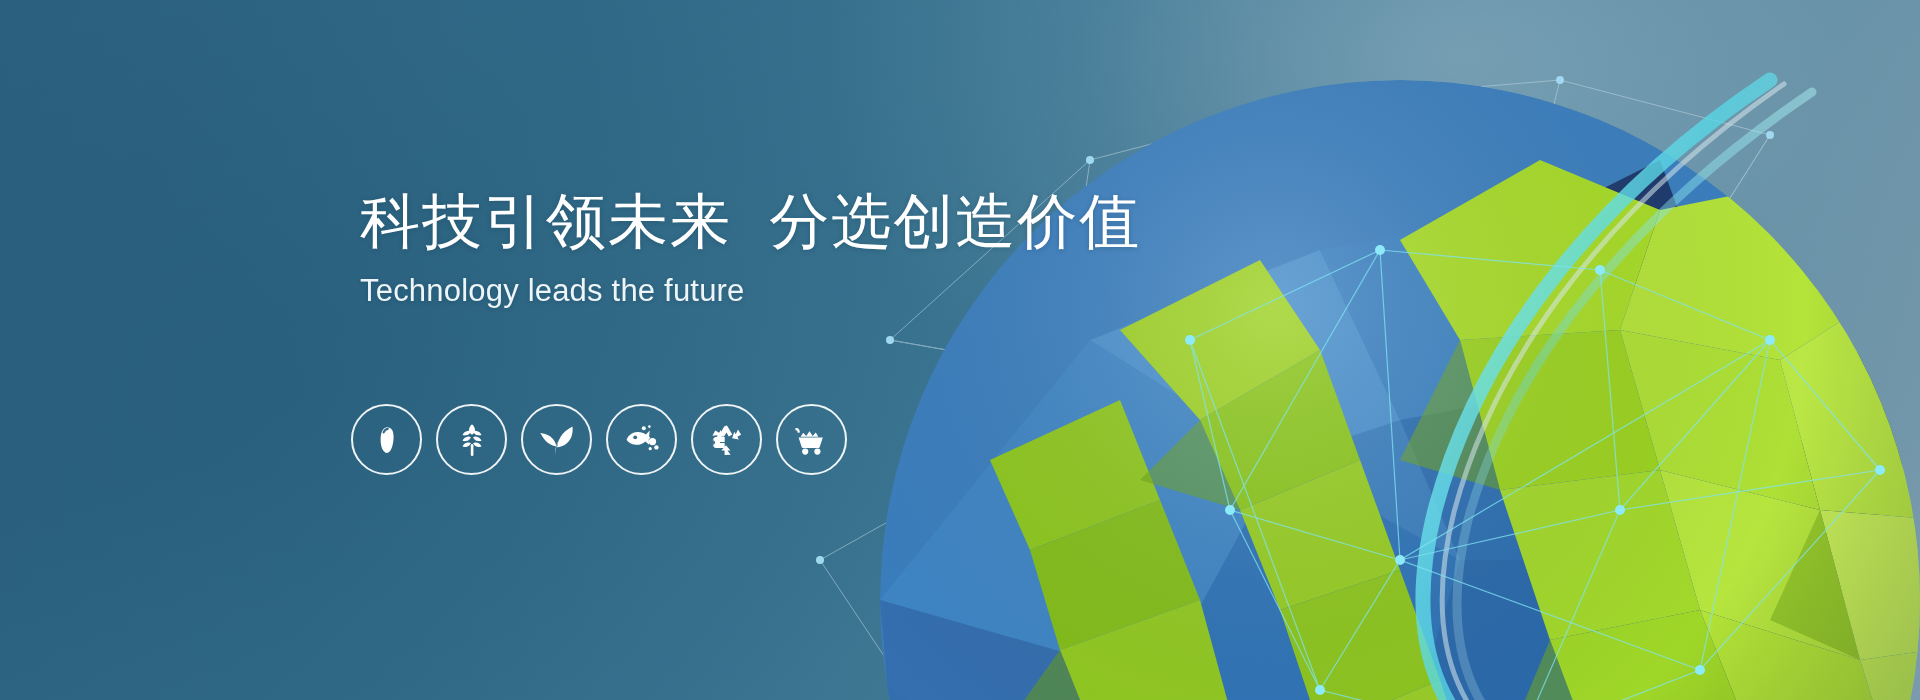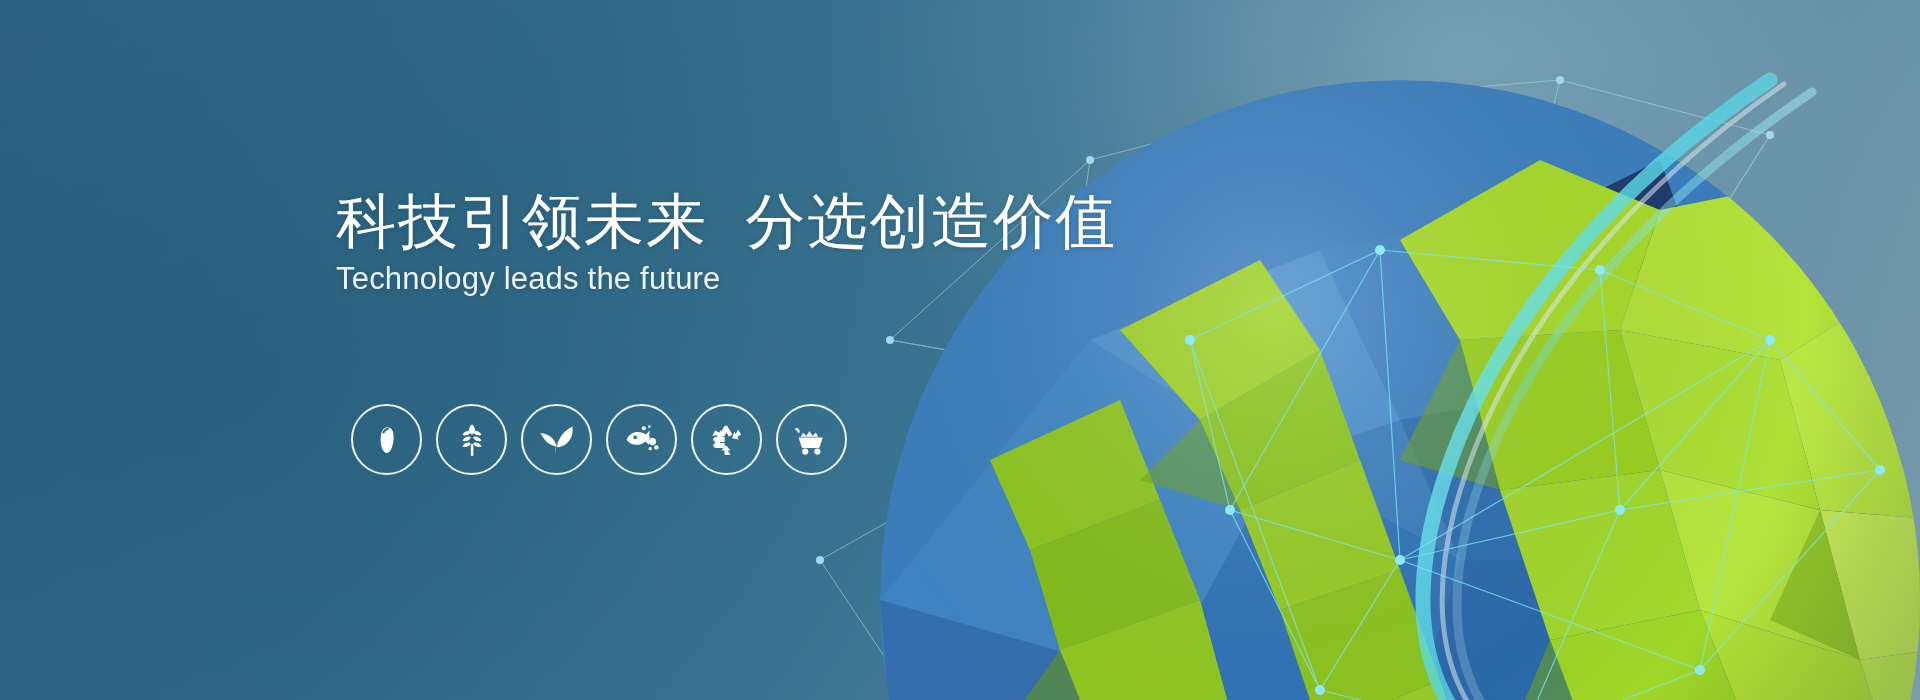--- a/index.html
+++ b/index.html
@@ -47,34 +47,34 @@
   .globe-wrap {
     position:absolute;
     left:760px; top:40px;
     width:1240px; height:760px;
   }
   .globe-svg { position:absolute; left:0; top:0; width:1240px; height:760px; }
 
   
   .copy {
     position:absolute;
-    left:336px; top:188px;
+    left:360px; top:188px;
     width:760px;
   }
   .headline {
     font-size:60px;
     line-height:1.12;
     letter-spacing:2px;
     color:#ffffff;
     font-weight:400;
     white-space:pre;
     text-shadow:0 1px 5px rgba(18,55,78,0.30);
   }
   .sub {
-    margin-top:4px;
+    margin-top:16px;
     color:#eef5f8;
     font-size:31px;
     line-height:1.30;
     font-weight:300;
     letter-spacing:0.2px;
     text-shadow:0 1px 4px rgba(18,55,78,0.28);
   }
   .sub-line { display:block; }
 
   

